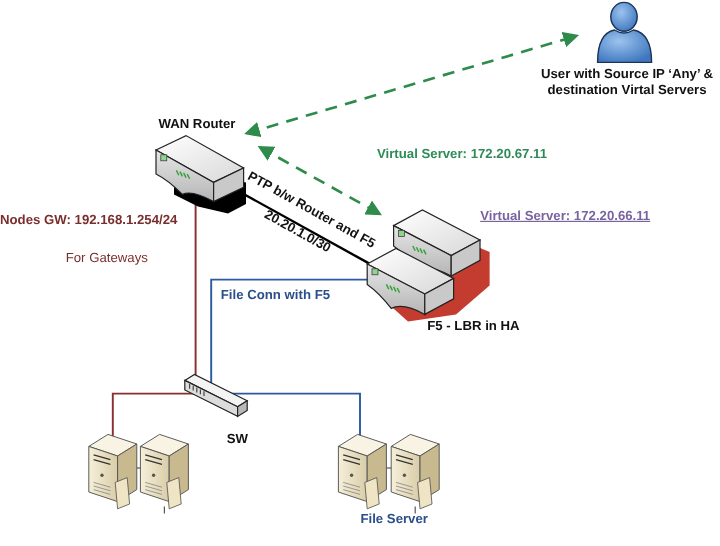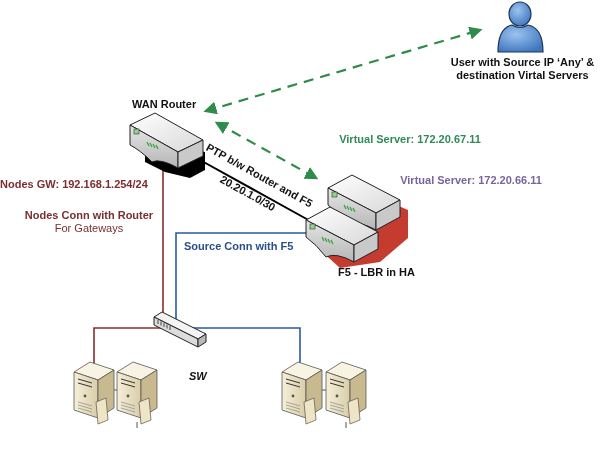--- a/index.html
+++ b/index.html
@@ -4,21 +4,21 @@
   <style>
     html, body { margin: 0; padding: 0; background: #ffffff; }
     body { width: 600px; height: 455px; position: relative; overflow: hidden;
            font-family: "Liberation Sans", sans-serif; }
     svg.diagram { position: absolute; left: 0; top: 0; }
     .lbl { position: absolute; font-weight: bold; font-size: 11px; white-space: nowrap; line-height: 13px; }
     .center { text-align: center; }
     .black { color: #111111; }
     .brown { color: #7a2e2e; }
     .green { color: #2e8b57; }
-    .purple { color: #7a64a0; }
+    .purple { color: #7a64a0; text-decoration: underline; }
     .blue { color: #2a4f8a; }
     .normal { font-weight: normal; }
     .rot { transform-origin: 0 0; }
   </style>
 </head>
 <body>
 
 <svg class="diagram" width="600" height="455" viewBox="0 0 600 455">
   <defs>
     <marker id="arrowG" viewBox="0 0 10 10" refX="8" refY="5" markerWidth="6" markerHeight="6" orient="auto-start-reverse">
@@ -138,38 +138,38 @@
 <div class="lbl black center" style="left:440px; top:56px; width:165px;">
   <div>User with Source IP ‘Any’ &amp;</div>
   <div>destination  Virtal Servers</div>
 </div>
 
 <div class="lbl black" style="left:132px; top:98px;text-align:right;">WAN Router</div>
 
 <div class="lbl brown" style="left:0px; top:178px;">Nodes GW: 192.168.1.254/24</div>
 
 <div class="lbl brown center" style="left:18px; top:209px; width:142px;">
-  <div>Nodes Conn with Router</div>
   <div class="normal">For Gateways</div>
 </div>
 
 <div class="lbl black rot" style="left:210px; top:141px; transform: rotate(29deg);">PTP b/w Router and F5</div>
 <div class="lbl black rot" style="left:224px; top:173px; transform: rotate(29deg);">20.20.1.0/30</div>
 
-<div class="lbl green center" style="left:310px; top:133px; width:150px;margin-left:25px;">
+<div class="lbl green center" style="left:310px; top:123px; width:150px;">
   <div>Virtual Server: 172.20.67.11</div>
 </div>
 
 <div class="lbl purple center" style="left:396px; top:174px; width:150px;">
   <div>Virtual Server: 172.20.66.11</div>
 </div>
 
-<div class="lbl blue" style="left:184px; top:240px;">Source Conn with F5</div>
+<div class="lbl blue" style="left:184px; top:240px;">File Conn with F5</div>
 
-<div class="lbl black" style="left:338px; top:266px;">F5 - LBR in HA</div>
+<div class="lbl black" style="left:356px; top:266px;">F5 - LBR in HA</div>
 
-<div class="lbl black" style="left:189px; top:370px;font-style:italic;">SW</div>
+<div class="lbl black" style="left:189px; top:360px;">SW</div>
 
 <div class="lbl purple center" style="left:35px; top:427px; width:165px;">
 </div>
 
 <div class="lbl blue center" style="left:246px; top:427px; width:165px;">
+  <div>File Server</div>
 </div>
 
 </body></html>

